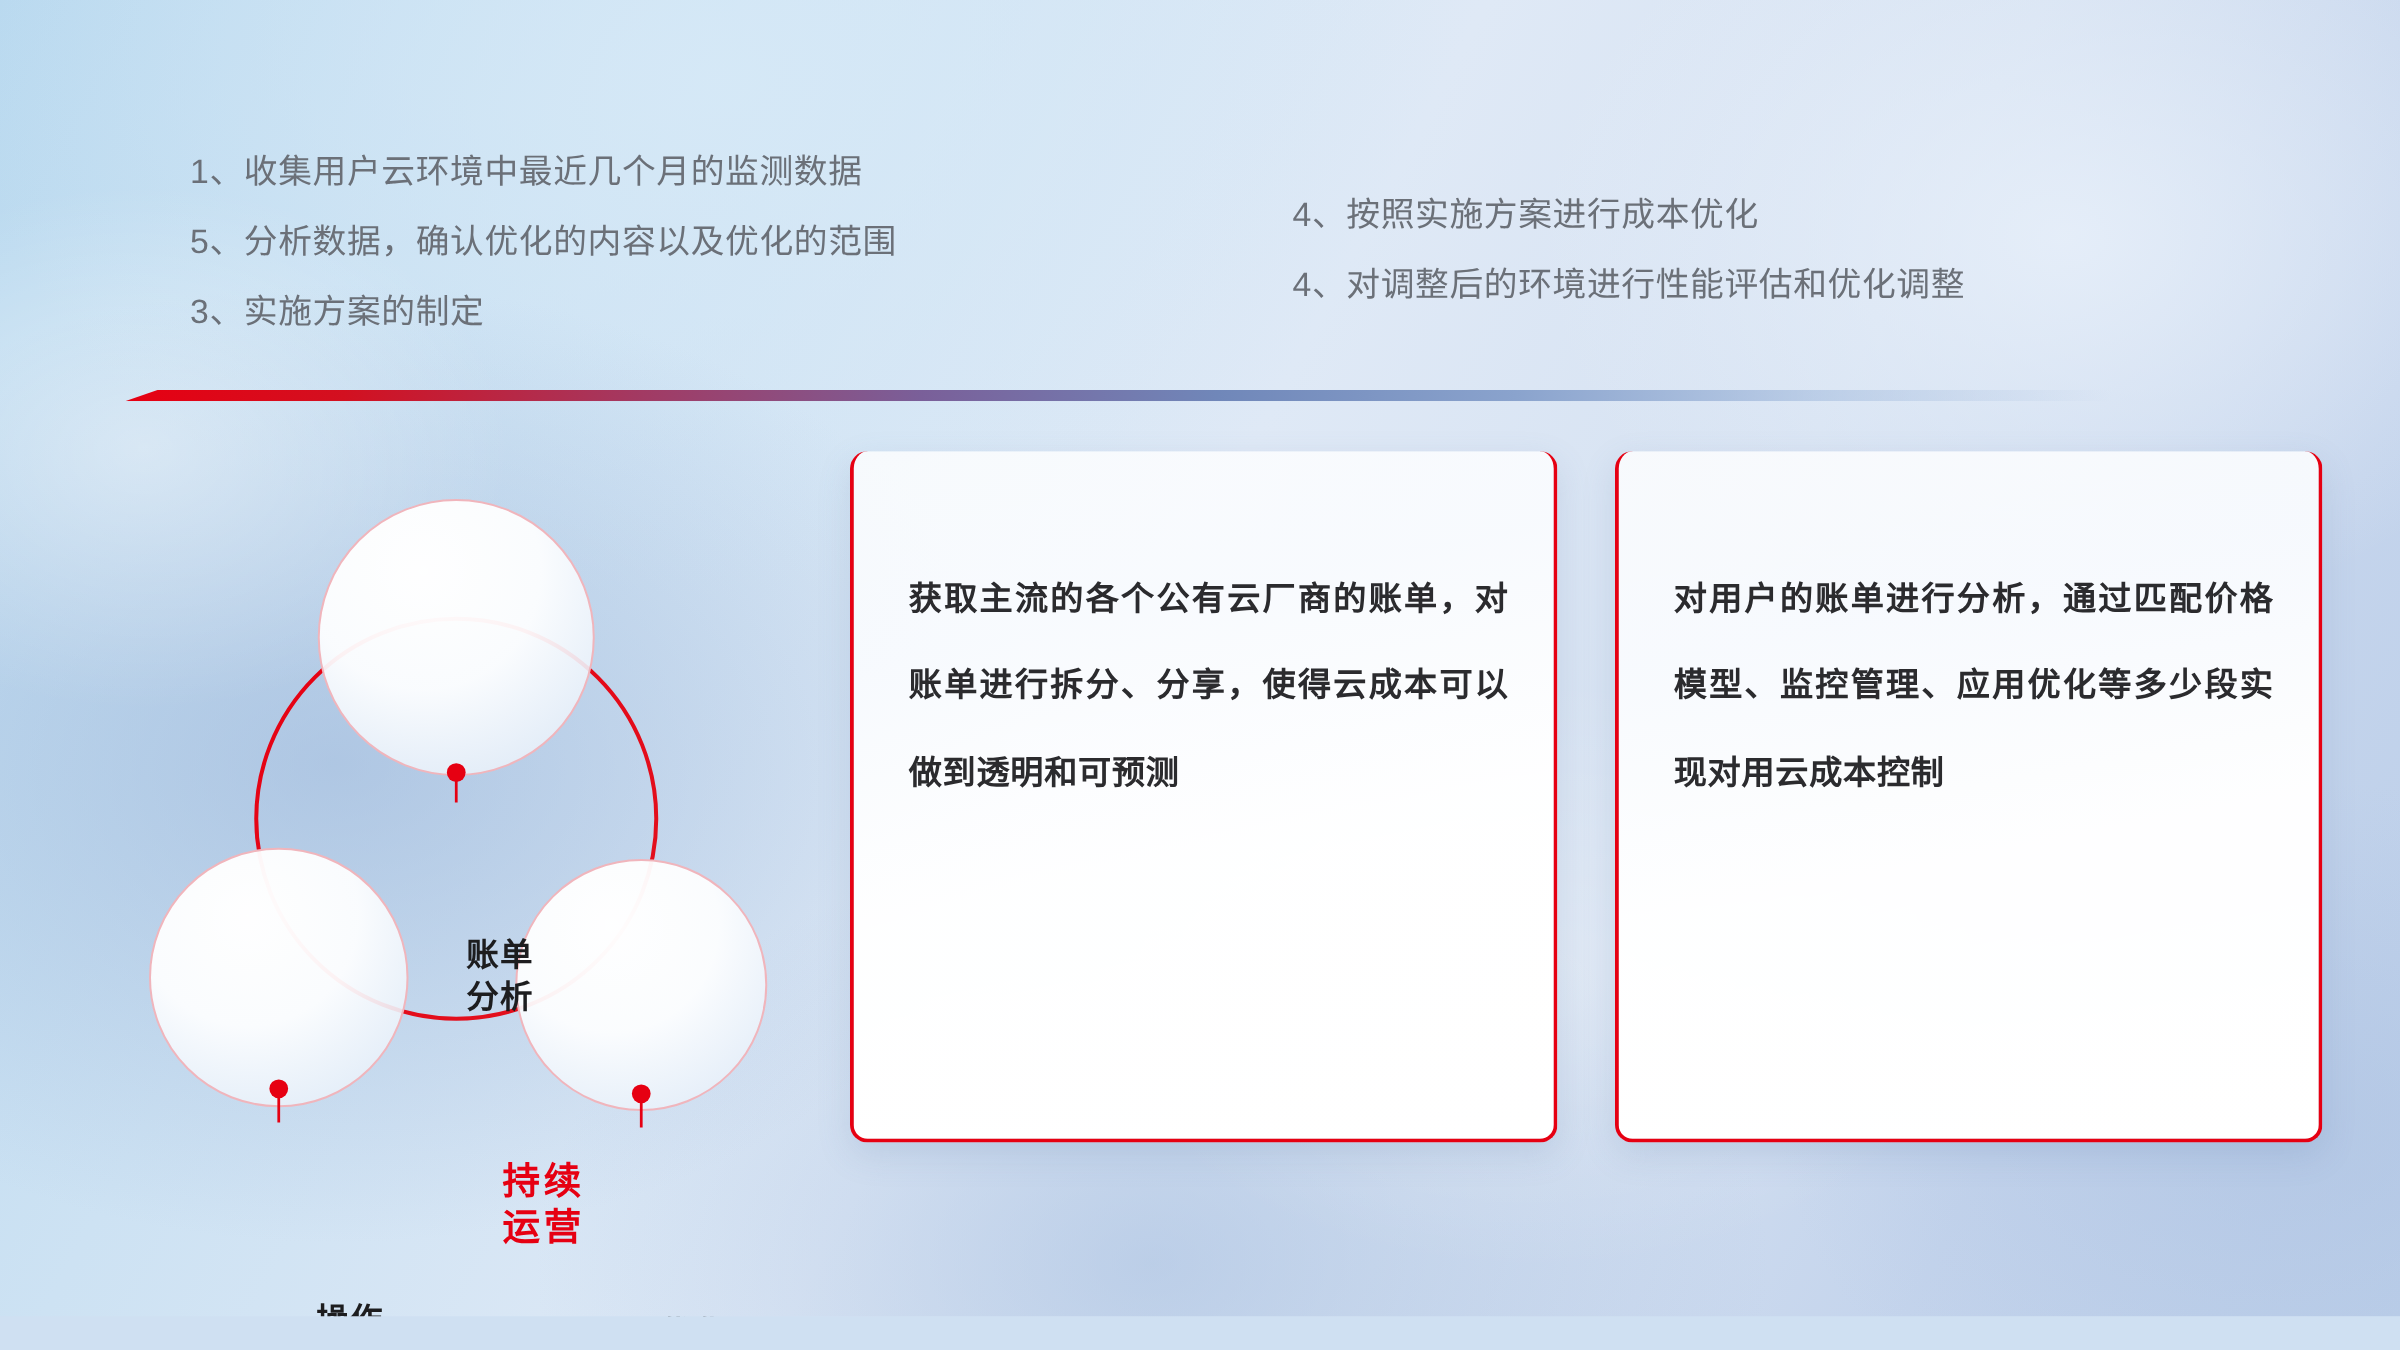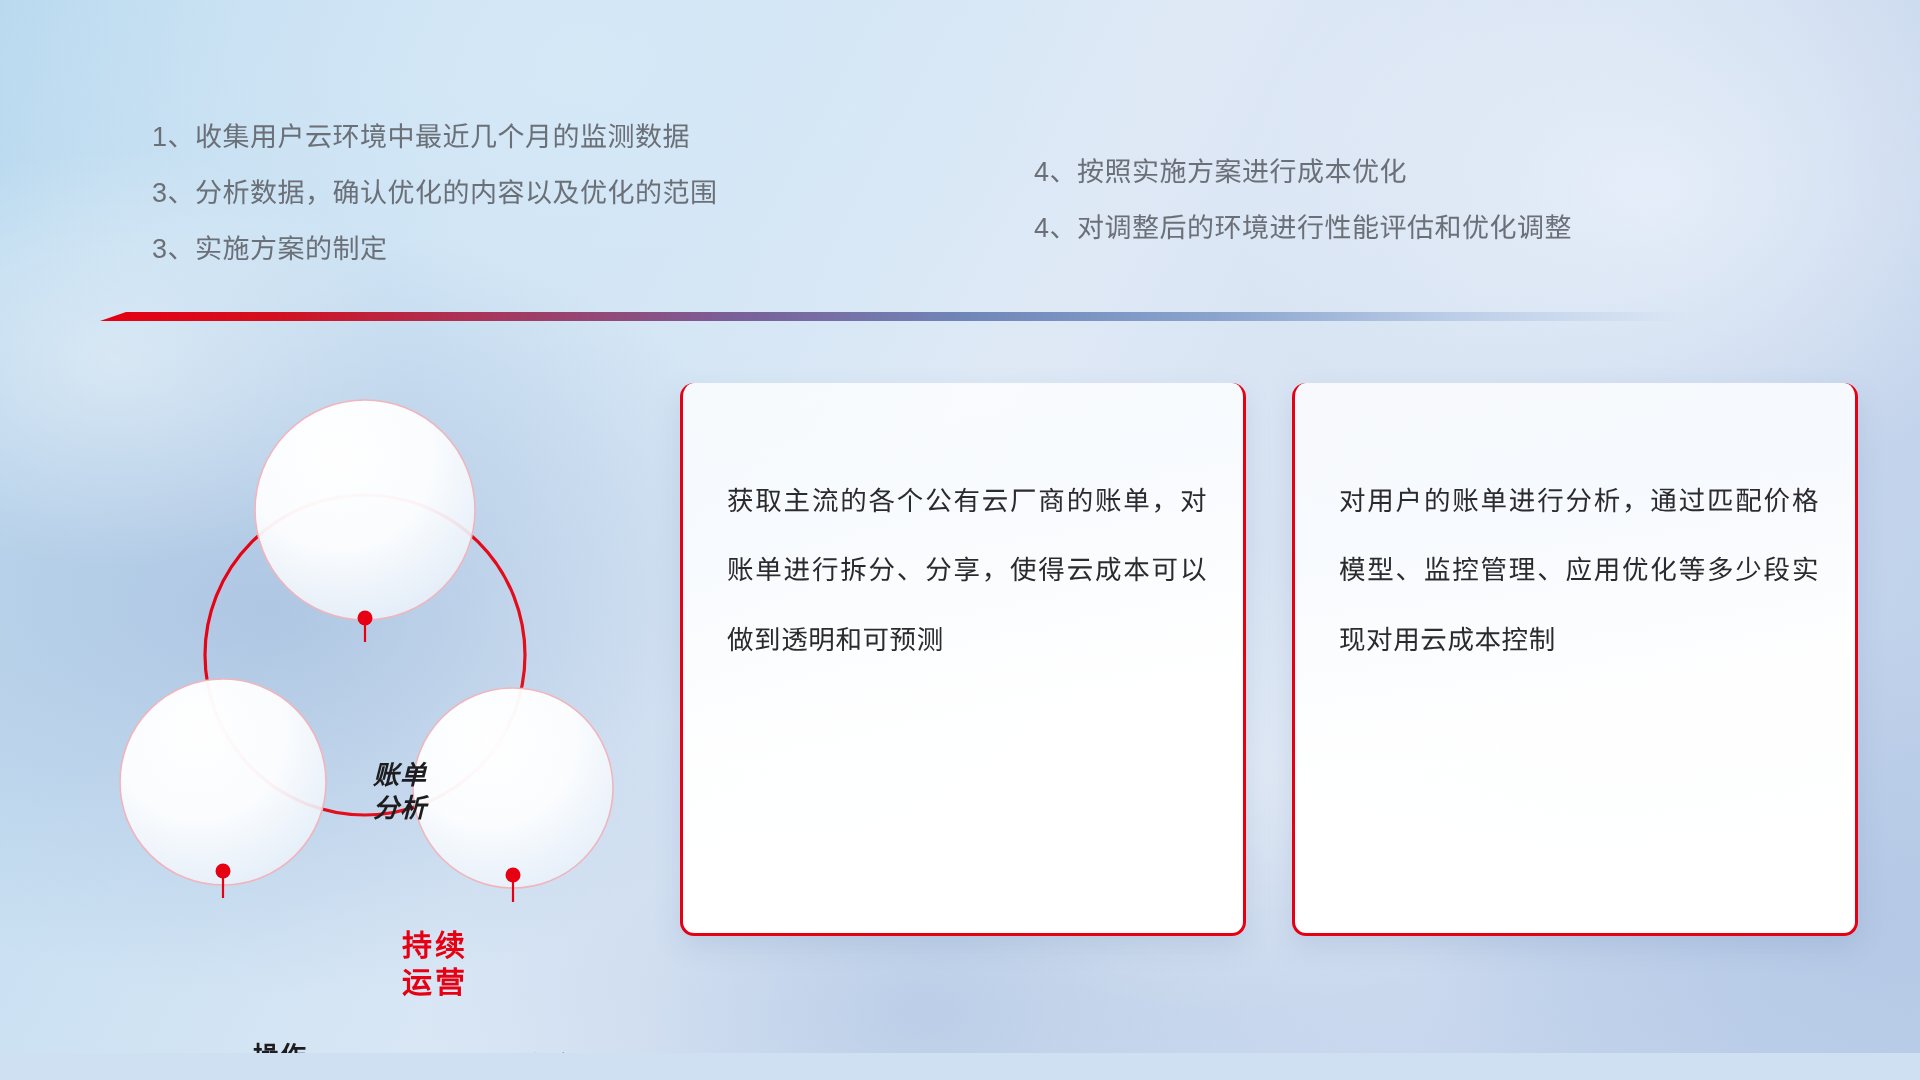--- a/index.html
+++ b/index.html
@@ -91,21 +91,21 @@
   .bubble-label {
     position: absolute;
     text-align: center;
     color: #1d1d1f;
     font-weight: bold;
     font-size: 26px;
     line-height: 1.28;
     letter-spacing: 1px;
     pointer-events: none;
   }
-  #label-top    { left: 220px; top: 409px; width: 170px; font-style: italic; }
+  #label-top    { left: 220px; top: 398px; width: 170px; }
   #label-left   { left: 100px; top: 690px; width: 170px; }
   #label-right  { left: 375px; top: 700px; width: 170px; }
 
   #label-center {
     position: absolute;
     left: 245px;
     top: 578px;
     width: 190px;
     text-align: center;
     color: #e60012;
@@ -113,36 +113,37 @@
     font-size: 30px;
     line-height: 1.22;
     letter-spacing: 3px;
     pointer-events: none;
   }
 
   
   .card {
     position: absolute;
     z-index: 4;
-    top: 383px;
+    top: 361px;
     width: 566px;
     height: 553px;
     border-radius: 14px;
     border-left: 3px solid #e60012;
     border-bottom: 3px solid #e60012;
     border-right: 3px solid #e60012;
     border-top: 0;
     background: linear-gradient(168deg,
         rgba(255,255,255,0.80) 0%,
         rgba(250,252,255,0.92) 26%,
         rgba(255,255,255,0.985) 58%,
         #ffffff 100%);
     box-shadow: 0 10px 26px rgba(96,126,168,0.17);
     box-sizing: border-box;
     overflow: hidden;
+    font-weight: bold;
   }
   #card-1 { left: 680px; }
   #card-2 { left: 1292px; padding-left: 48px; }
 
   .card-body {
     position: absolute;
     left: 44px;
     right: 36px;
     top: 84px;
     font-size: 26.5px;
@@ -153,21 +154,21 @@
     text-justify: inter-character;
   }
 </style>
 </head>
 <body>
 
 <div id="slide">
 
   <div id="steps-left" class="steps">
     <div class="step">1、收集用户云环境中最近几个月的监测数据</div>
-    <div class="step">3、分析数据，确认优化的内容以及优化的范围</div>
+    <div class="step">5、分析数据，确认优化的内容以及优化的范围</div>
     <div class="step">3、实施方案的制定</div>
   </div>
 
   <div id="steps-right" class="steps">
     <div class="step">4、按照实施方案进行成本优化</div>
     <div class="step">4、对调整后的环境进行性能评估和优化调整</div>
   </div>
 
   <div id="divider"></div>
 

